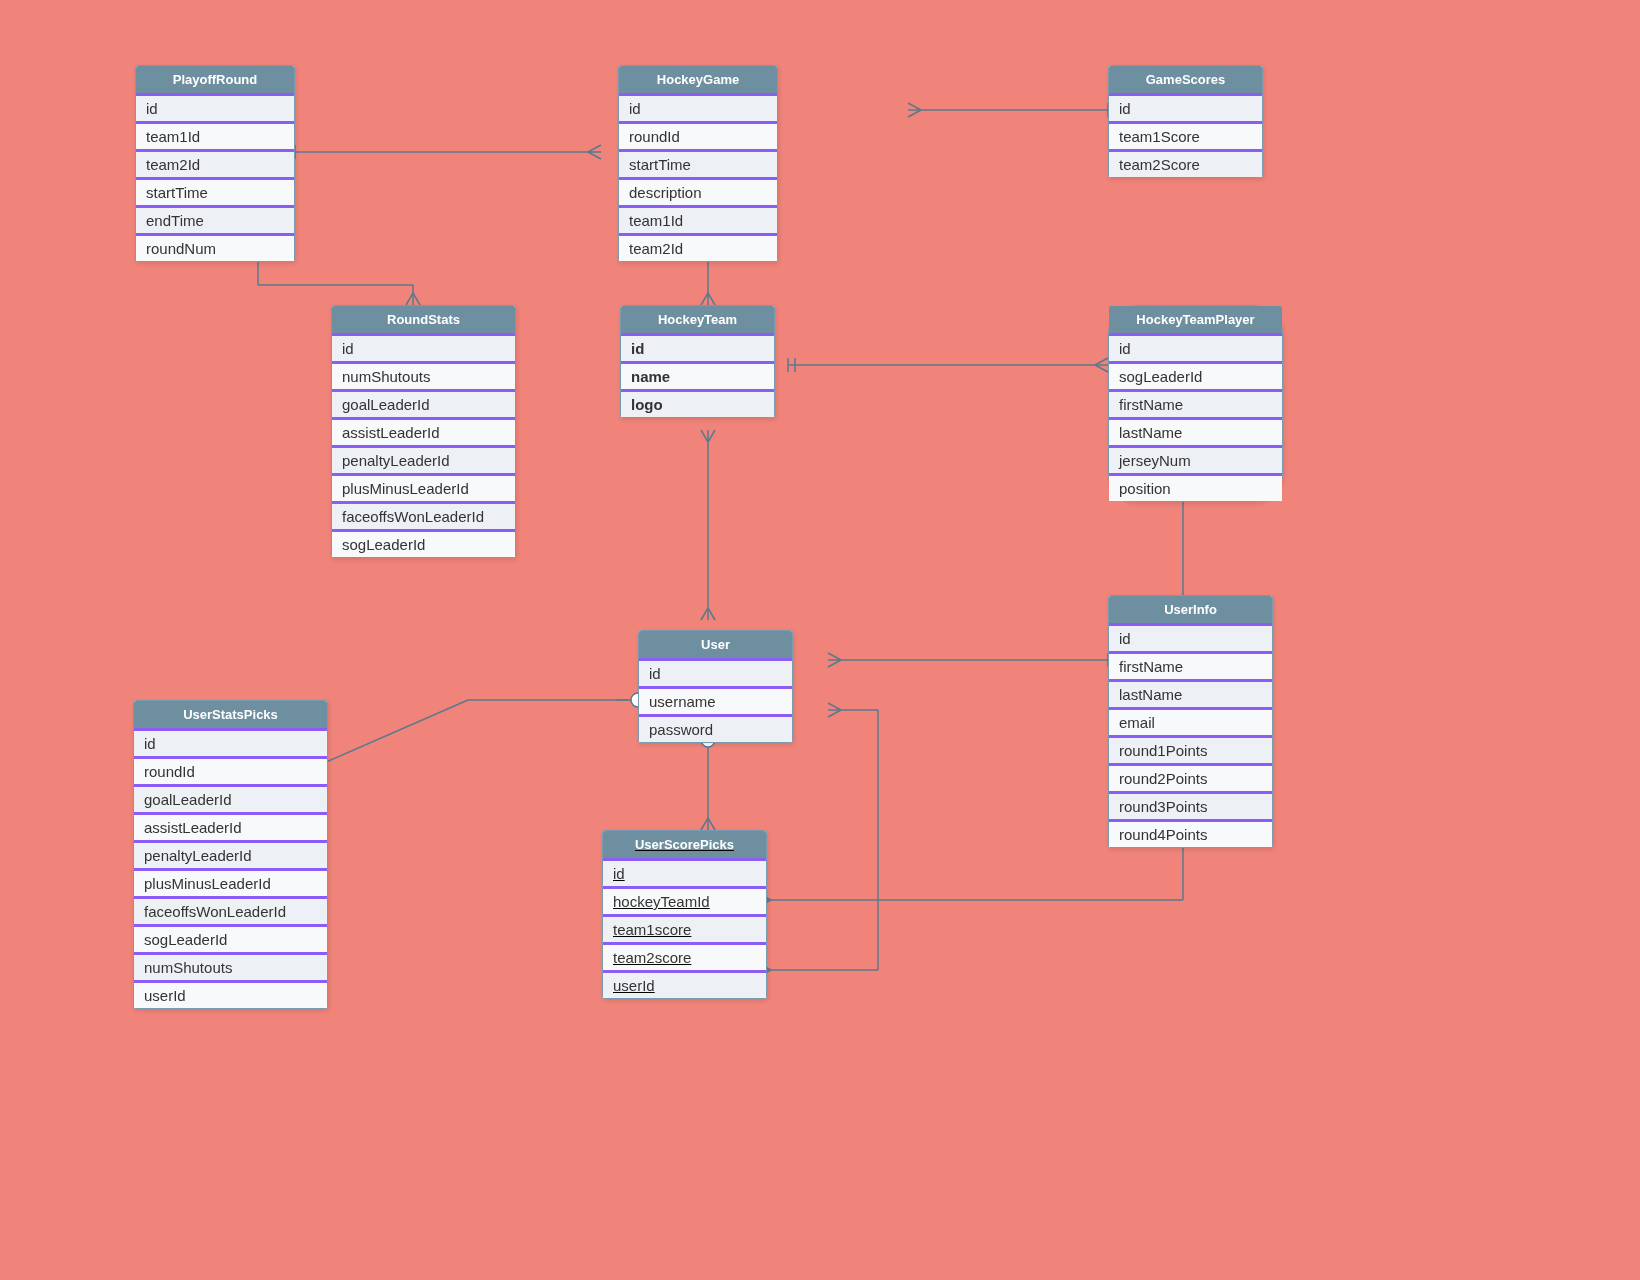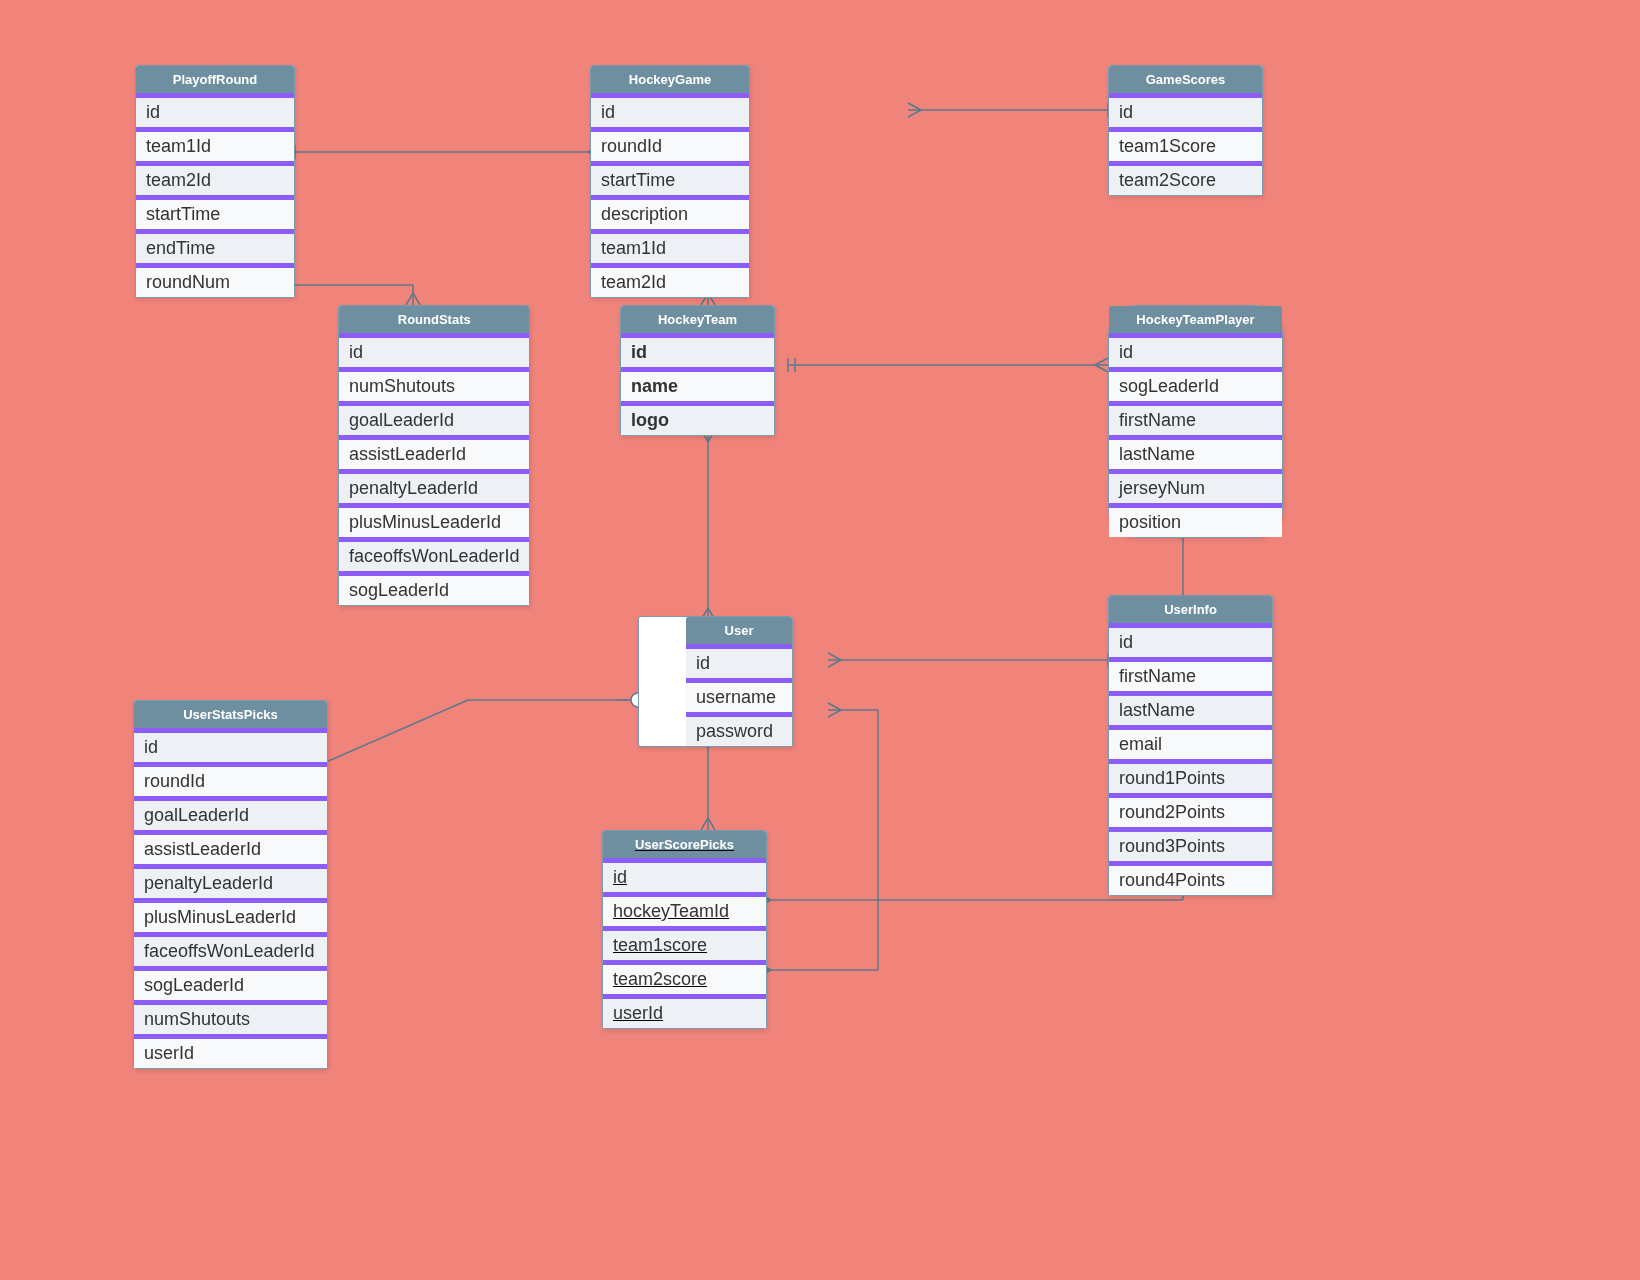--- a/index.html
+++ b/index.html
@@ -39,23 +39,23 @@
       background: #6e8fa0;
       color: white;
       font-weight: bold;
       padding: 6px 10px;
       text-align: center;
       border-radius: 2px 2px 0 0;
       font-size: 13px;
     }
     .entity-row {
       padding: 4px 10px;
-      border-top: 5px solid #8b5cf6;
+      border-top: 3px solid #8b5cf6;
       color: #333;
-      font-size: 18px;
+      font-size: 15px;
       background: #f8f9fa;
     }
     .entity-row:nth-child(even) {
       background: #edf1f5;
     }
     .entity-row.bold-row {
       font-weight: bold;
     }
   </style>
 </head>
@@ -161,38 +161,38 @@
   <div class="entity" style="left:87px;top:65px;min-width:160px;">
     <div class="entity-header">PlayoffRound</div>
     <div class="entity-row">id</div>
     <div class="entity-row">team1Id</div>
     <div class="entity-row">team2Id</div>
     <div class="entity-row">startTime</div>
     <div class="entity-row">endTime</div>
     <div class="entity-row">roundNum</div>
   </div>
 
-  <div class="entity" style="left:542px;top:65px;min-width:160px;">
+  <div class="entity" style="left:570px;top:65px;min-width:160px;">
     <div class="entity-header">HockeyGame</div>
     <div class="entity-row">id</div>
     <div class="entity-row">roundId</div>
     <div class="entity-row">startTime</div>
     <div class="entity-row">description</div>
     <div class="entity-row">team1Id</div>
     <div class="entity-row">team2Id</div>
   </div>
 
   <div class="entity" style="left:1060px;top:65px;min-width:155px;">
     <div class="entity-header">GameScores</div>
     <div class="entity-row">id</div>
     <div class="entity-row">team1Score</div>
     <div class="entity-row">team2Score</div>
   </div>
 
-  <div class="entity" style="left:290px;top:305px;min-width:185px;">
+  <div class="entity" style="left:283px;top:305px;min-width:185px;">
     <div class="entity-header">RoundStats</div>
     <div class="entity-row">id</div>
     <div class="entity-row">numShutouts</div>
     <div class="entity-row">goalLeaderId</div>
     <div class="entity-row">assistLeaderId</div>
     <div class="entity-row">penaltyLeaderId</div>
     <div class="entity-row">plusMinusLeaderId</div>
     <div class="entity-row">faceoffsWonLeaderId</div>
     <div class="entity-row">sogLeaderId</div>
   </div>
@@ -207,21 +207,21 @@
   <div class="entity" style="left:1060px;top:305px;min-width:175px;border-radius:29px;">
     <div class="entity-header">HockeyTeamPlayer</div>
     <div class="entity-row">id</div>
     <div class="entity-row">sogLeaderId</div>
     <div class="entity-row">firstName</div>
     <div class="entity-row">lastName</div>
     <div class="entity-row">jerseyNum</div>
     <div class="entity-row">position</div>
   </div>
 
-  <div class="entity" style="left:590px;top:616px;min-width:155px;padding-left:47px;">
+  <div class="entity" style="left:590px;top:630px;min-width:155px;">
     <div class="entity-header">User</div>
     <div class="entity-row">id</div>
     <div class="entity-row">username</div>
     <div class="entity-row">password</div>
   </div>
 
   <div class="entity" style="left:1060px;top:595px;min-width:165px;">
     <div class="entity-header">UserInfo</div>
     <div class="entity-row">id</div>
     <div class="entity-row">firstName</div>

